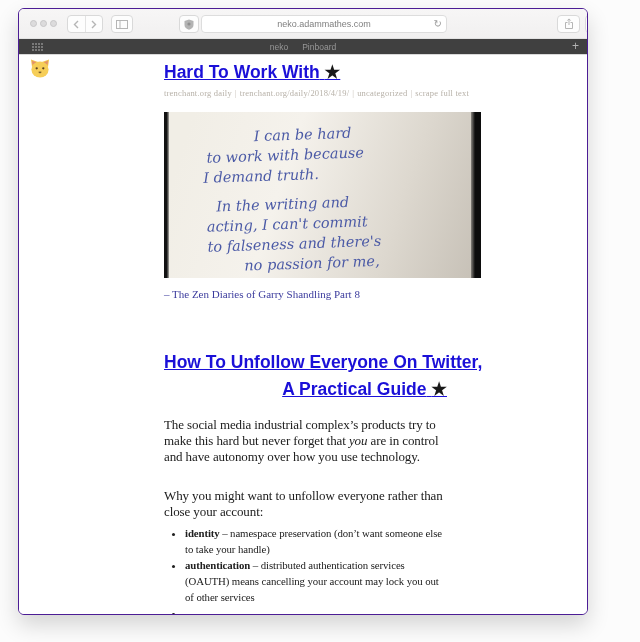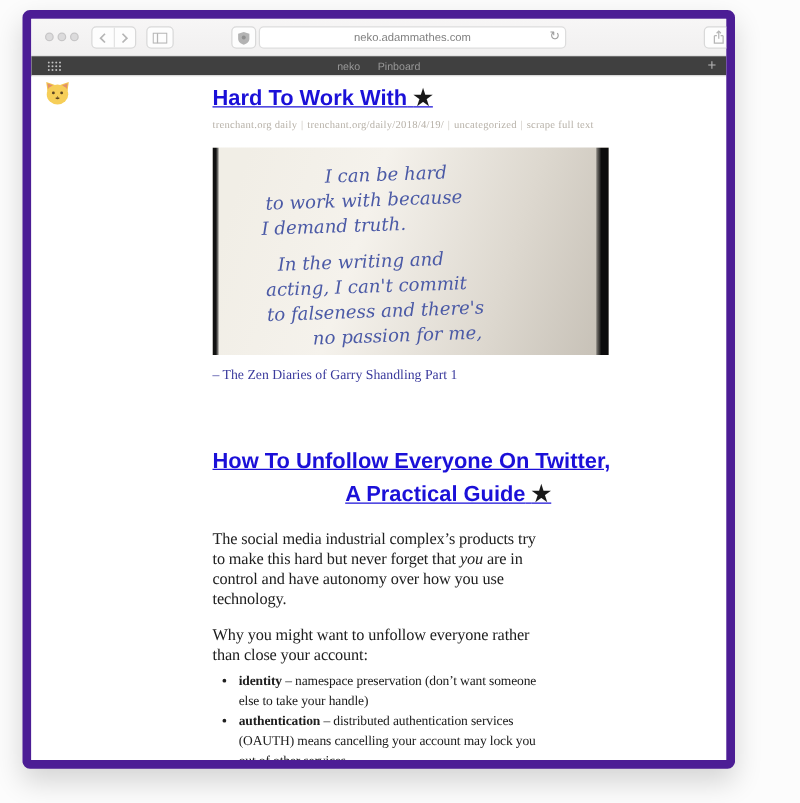--- a/index.html
+++ b/index.html
@@ -1,19 +1,19 @@
 <!DOCTYPE html>
 <html><head>
 <meta charset="utf-8">
 <style>
   * { margin:0; padding:0; box-sizing:border-box; }
   html,body { width:640px; height:642px; background:#fcfcfc; font-family:"Liberation Sans",sans-serif; }
 
   .window { position:absolute; left:18px; top:8px; width:570px; height:607px;
-    background:#fff; border:7px solid #4c1d95; border-radius:6px; overflow:hidden;
+    background:#fff; border:1px solid #4c1d95; border-radius:6px; overflow:hidden;
     box-shadow:0 10px 22px rgba(0,0,0,.16); }
 
   
   .toolbar { position:relative; height:30px; background:linear-gradient(#f7f6f6,#f1f0f0);
     border-bottom:1px solid #e2e2e2; }
   .traffic { position:absolute; top:11px; width:7px; height:7px; border-radius:50%;
     background:#dcdbdc; border:1px solid #c7c6c7; }
   .tl-close{ left:11px; } .tl-min{ left:21px; } .tl-zoom{ left:31px; }
 
   .chrome-btn { position:absolute; top:6px; height:18px; background:#fdfdfd;
@@ -61,21 +61,21 @@
     background:linear-gradient(270deg,#0c0c0c 60%,rgba(30,30,30,.4)); }
   .hand { position:absolute; left:0; top:12px; right:10px; transform:rotate(-2deg);
     color:#4b5aa6; font:italic 14.5px/20px "DejaVu Serif",serif; }
   .hand span { display:block; }
   .hl1{margin-left:92px;} .hl2{margin-left:44px;} .hl3{margin-left:40px;}
   .hl4{margin-left:52px; margin-top:9px;} .hl5{margin-left:42px;} .hl6{margin-left:42px;} .hl7{margin-left:78px;}
 
   .caption { margin-top:9px; font-size:11px; line-height:14px; color:#3b3b9d; }
 
   .body-text { margin-top:14px; font-size:13px; line-height:16px; color:#202020; letter-spacing:-.1px; }
-  .p2 { margin-top:13px; }
+  .p2 { margin-top:23px; }
   ul.bullets { margin-top:5px; padding-left:21px; }
   ul.bullets li { font-size:10.8px; line-height:16px; color:#202020; letter-spacing:-.1px; }
   ul.bullets b { font-weight:bold;margin-top:34px; }
 
   svg { display:block; }
 </style>
 </head>
 <body>
 
 <div class="window">
@@ -184,21 +184,21 @@
         <span class="hl3">I demand truth.</span>
         <span class="hl4">In the writing and</span>
         <span class="hl5">acting, I can't commit</span>
         <span class="hl6">to falseness and there's</span>
         <span class="hl7">no passion for me,</span>
       </div>
       <div class="edge-l"></div>
       <div class="edge-r"></div>
     </div>
 
-    <div class="caption">– The Zen Diaries of Garry Shandling Part 1</div>
+    <div class="caption">– The Zen Diaries of Garry Shandling Part 8</div>
 
     <h1 class="post-title h2">
         <span class="tline">How To Unfollow Everyone On Twitter,</span>
         <span class="tline"><span>A Practical Guide</span> <span class="star">★</span></span>
       </h1>
 
 
     <p class="body-text"><span>The social media industrial complex’s products try to make this hard but never forget that </span><i>you</i><span> are in control and have autonomy over how you use technology.</span></p>
 
     <p class="body-text p2">Why you might want to unfollow everyone rather than close your account:</p>

